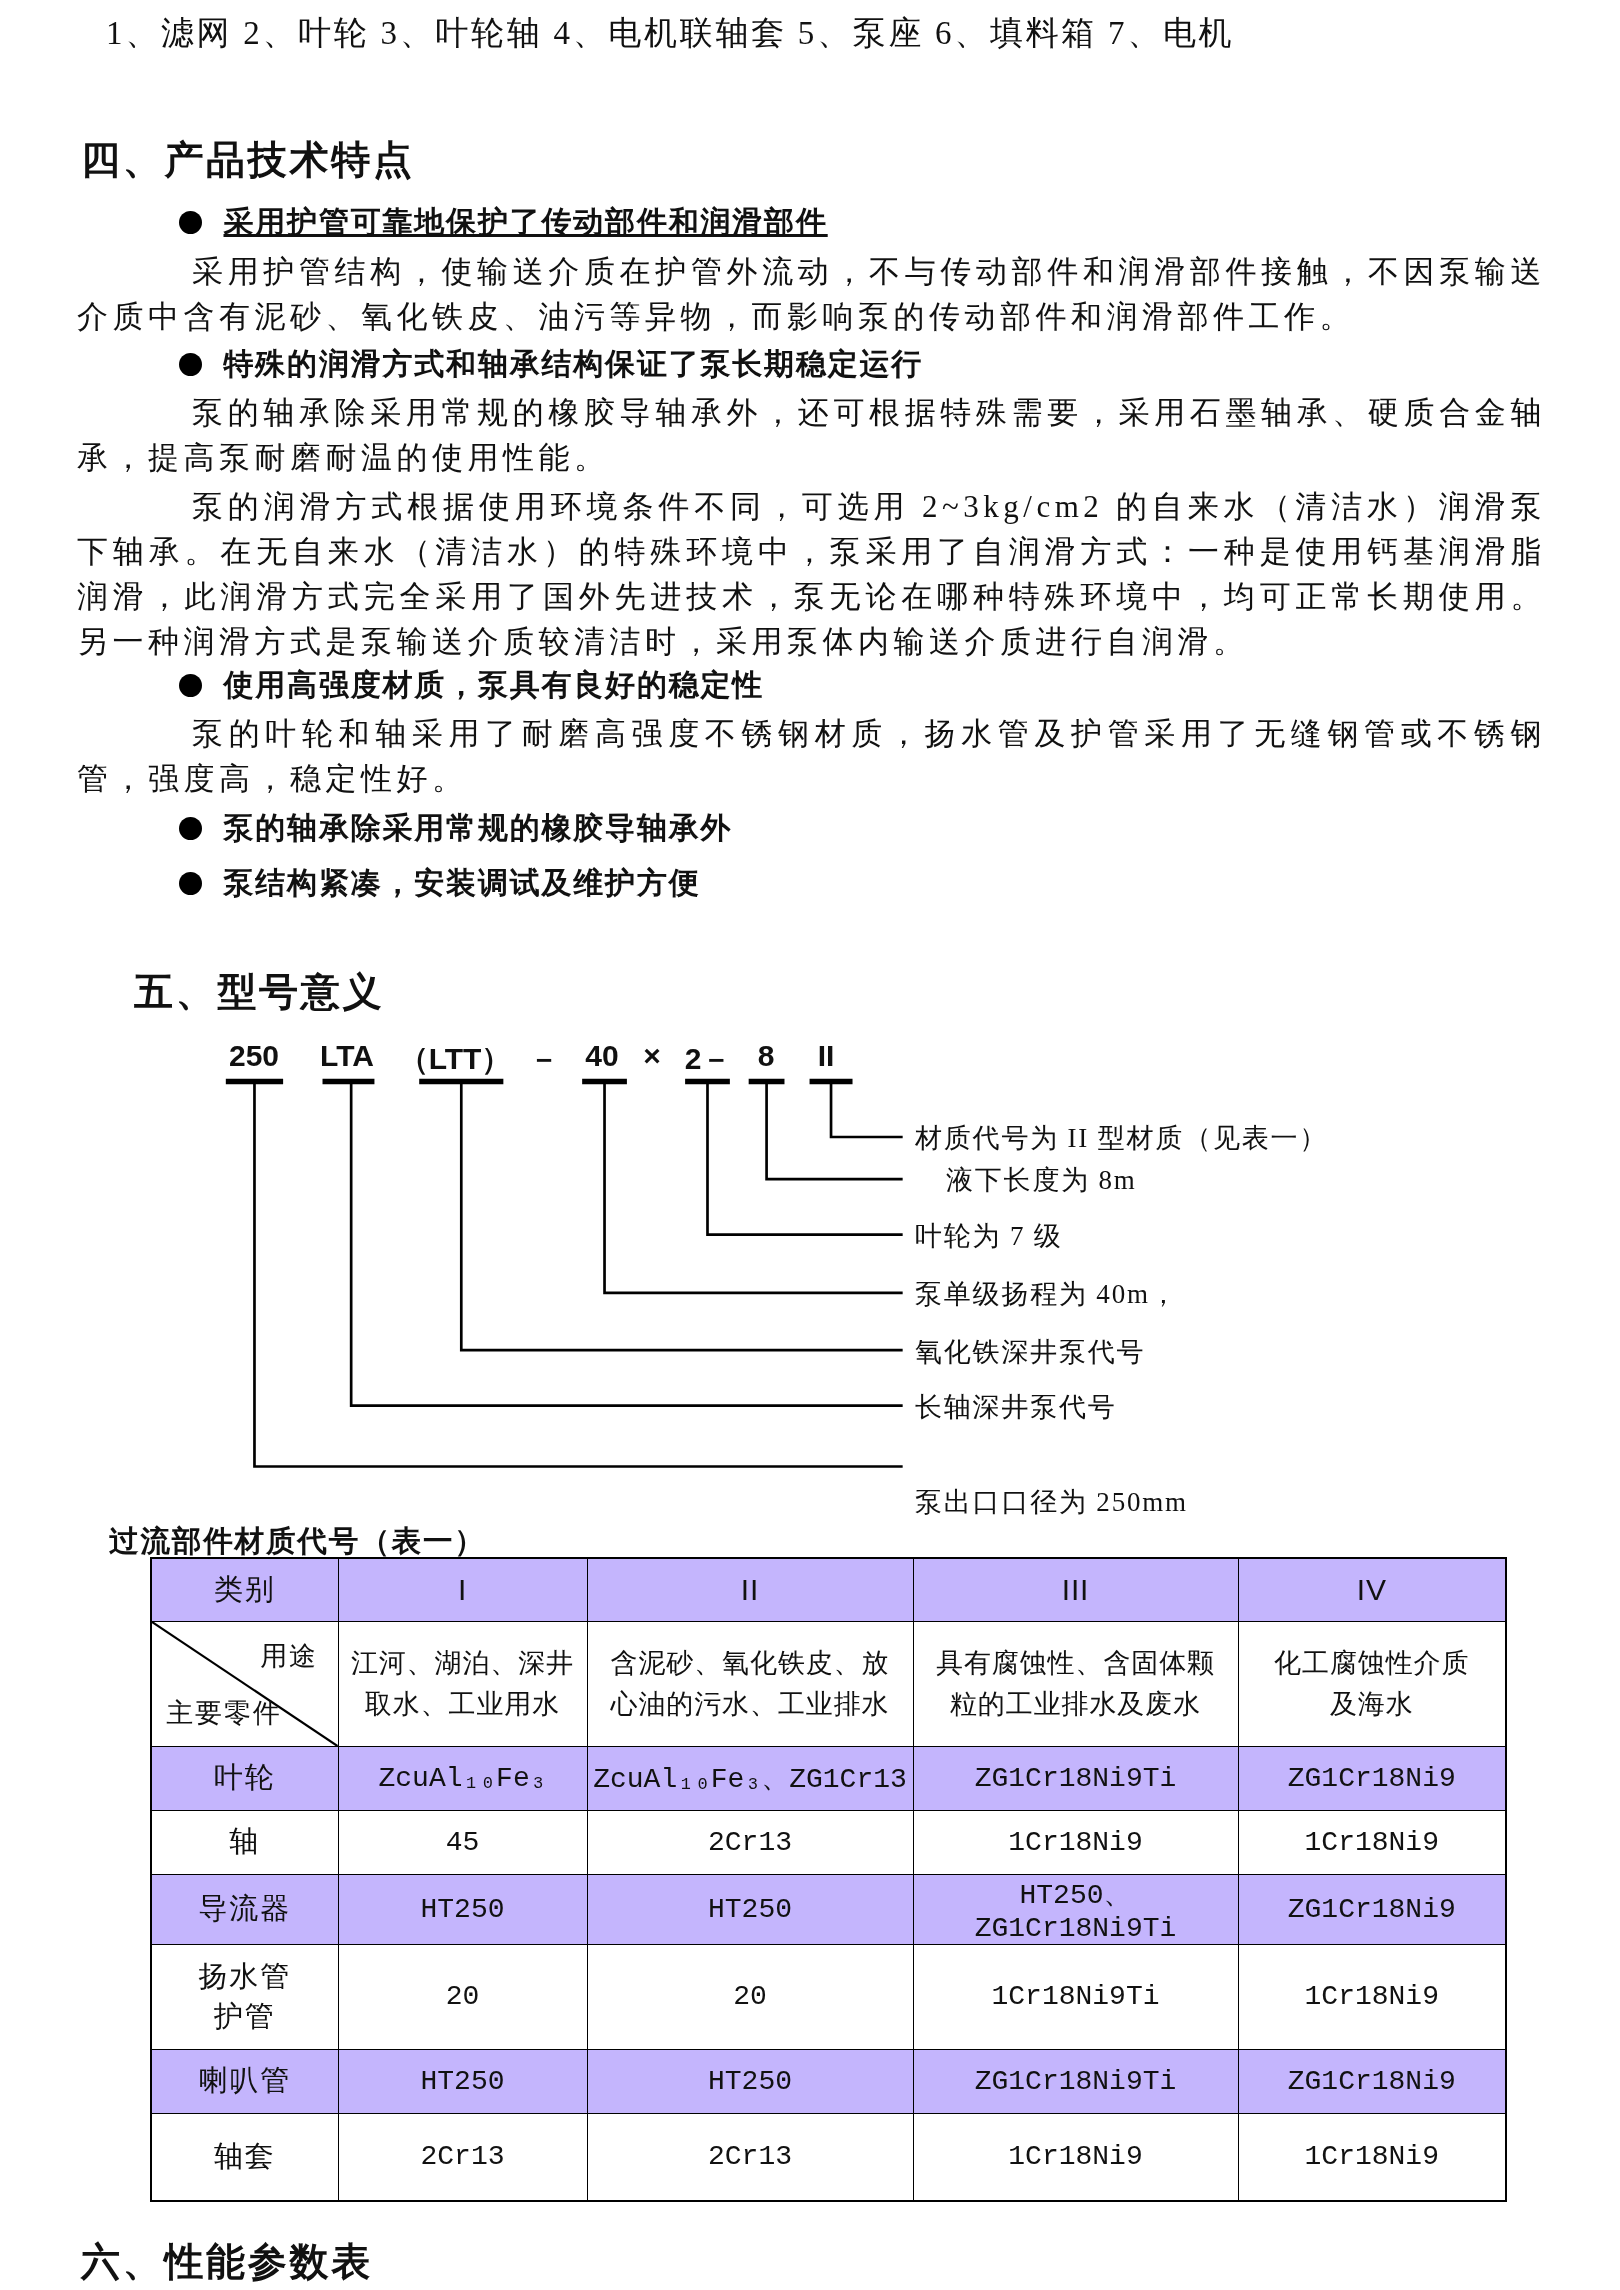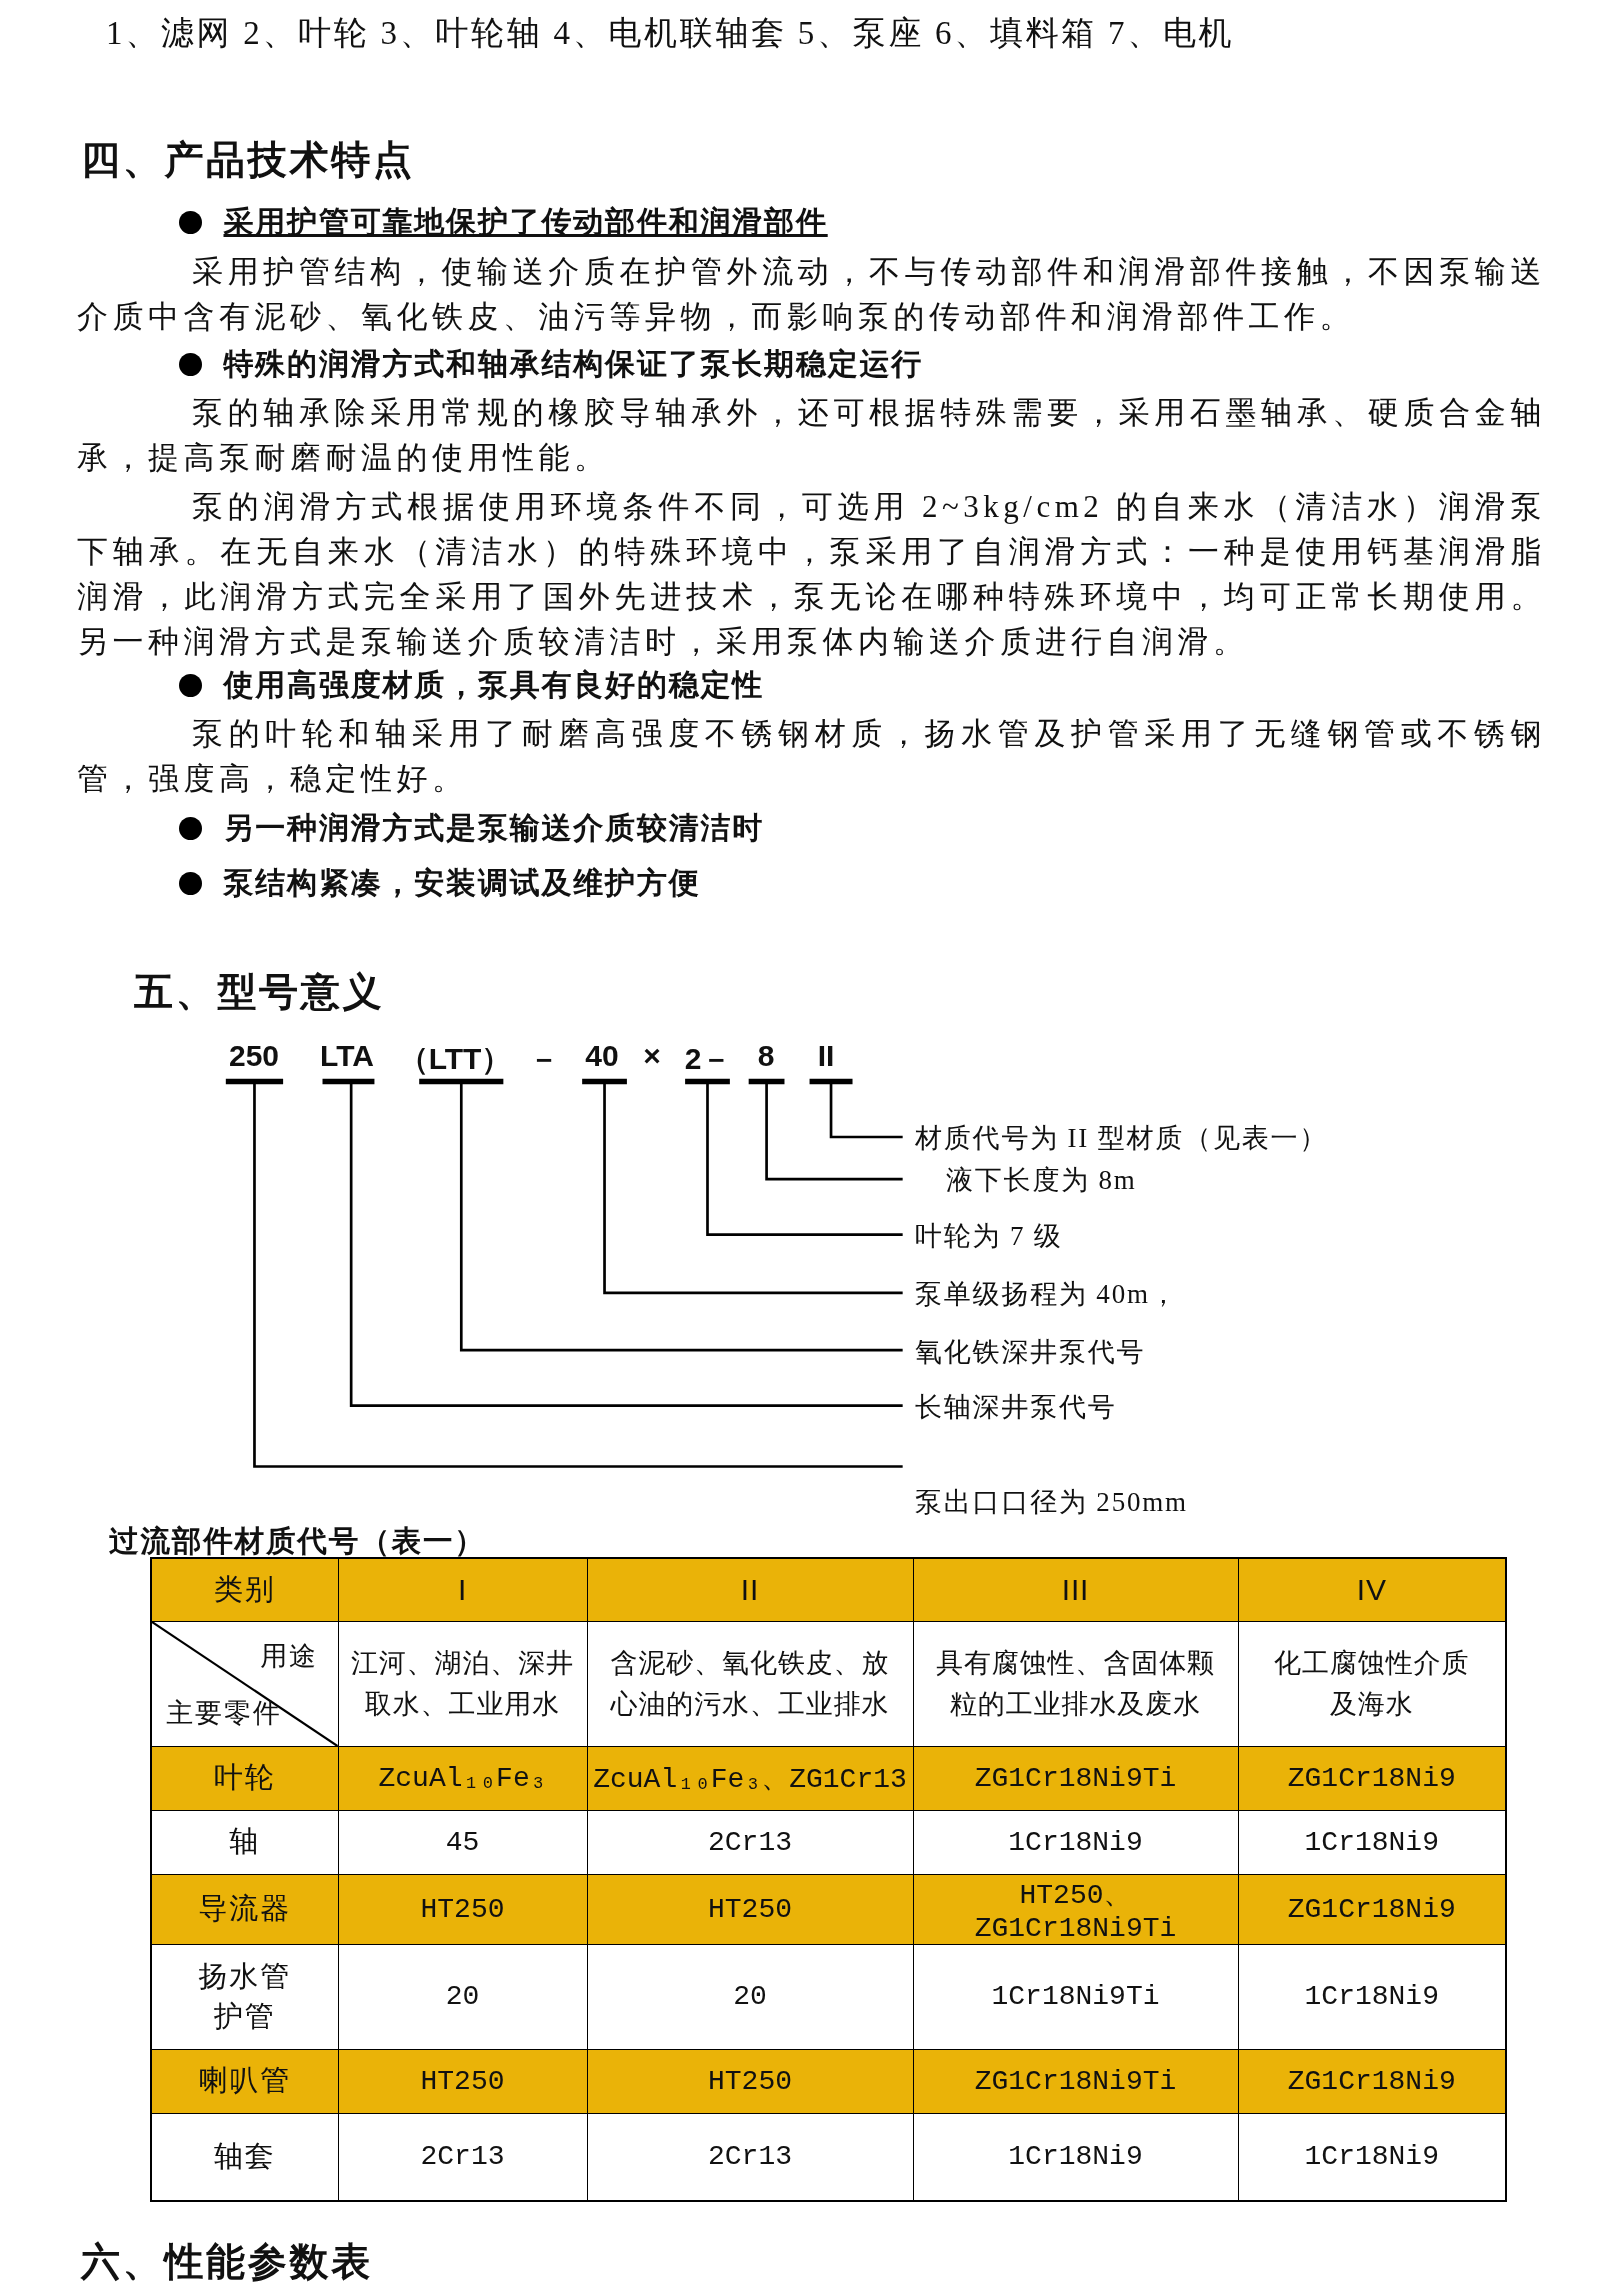--- a/index.html
+++ b/index.html
@@ -47,21 +47,21 @@
     font-weight:700;font-size:29.6px;letter-spacing:1.8px;white-space:nowrap;
   }
   table.mat{
     border-collapse:collapse;table-layout:fixed;
     border:2.7px solid #000;
   }
   table.mat td{
     border:1.8px solid #000;text-align:center;vertical-align:middle;
     padding:0 5.4px;overflow:hidden;
   }
-  .row-peach td{background:#eab308;}
+  .row-peach td{background:#c4b5fd;}
   .cell-cn{font-size:29px;letter-spacing:1.8px;white-space:pre-line;}
   .cell-roman{
     font-family:"Liberation Sans","DejaVu Sans",sans-serif;
     font-size:30px;letter-spacing:0.9px;
   }
   .cell-usage{font-size:27px;line-height:41px;letter-spacing:0.9px;white-space:pre-line;}
   .cell-data{
     font-family:"Liberation Mono","DejaVu Sans Mono",monospace;
     font-size:28px;white-space:pre-line;
   }
@@ -93,21 +93,21 @@
   <div class="abs para" style="left:77px;top:484px;">泵的润滑方式根据使用环境条件不同，可选用 2~3kg/cm2 的自来水（清洁水）润滑泵下轴承。在无自来水（清洁水）的特殊环境中，泵采用了自润滑方式：一种是使用钙基润滑脂润滑，此润滑方式完全采用了国外先进技术，泵无论在哪种特殊环境中，均可正常长期使用。另一种润滑方式是泵输送介质较清洁时，采用泵体内输送介质进行自润滑。</div>
 
   <div class="abs bullet-item" style="left:179px;top:665px;">
     <span class="bullet-dot"></span>
     <span class="bullet-label">使用高强度材质，泵具有良好的稳定性</span>
   </div>
   <div class="abs para" style="left:77px;top:711px;">泵的叶轮和轴采用了耐磨高强度不锈钢材质，扬水管及护管采用了无缝钢管或不锈钢管，强度高，稳定性好。</div>
 
   <div class="abs bullet-item" style="left:179px;top:808px;">
     <span class="bullet-dot"></span>
-    <span class="bullet-label">另一种润滑方式是泵输送介质较清洁时</span>
+    <span class="bullet-label">泵的轴承除采用常规的橡胶导轴承外</span>
   </div>
   <div class="abs bullet-item" style="left:179px;top:863px;">
     <span class="bullet-dot"></span>
     <span class="bullet-label">泵结构紧凑，安装调试及维护方便</span>
   </div>
 
   <div class="abs h-major" style="left:134px;top:965px;">五、型号意义</div>
 
   <div class="abs" style="left:0;top:0;width:1620px;height:1522px;">
     <svg class="lines" width="1620" height="1522" viewBox="0 0 1809 1700">

